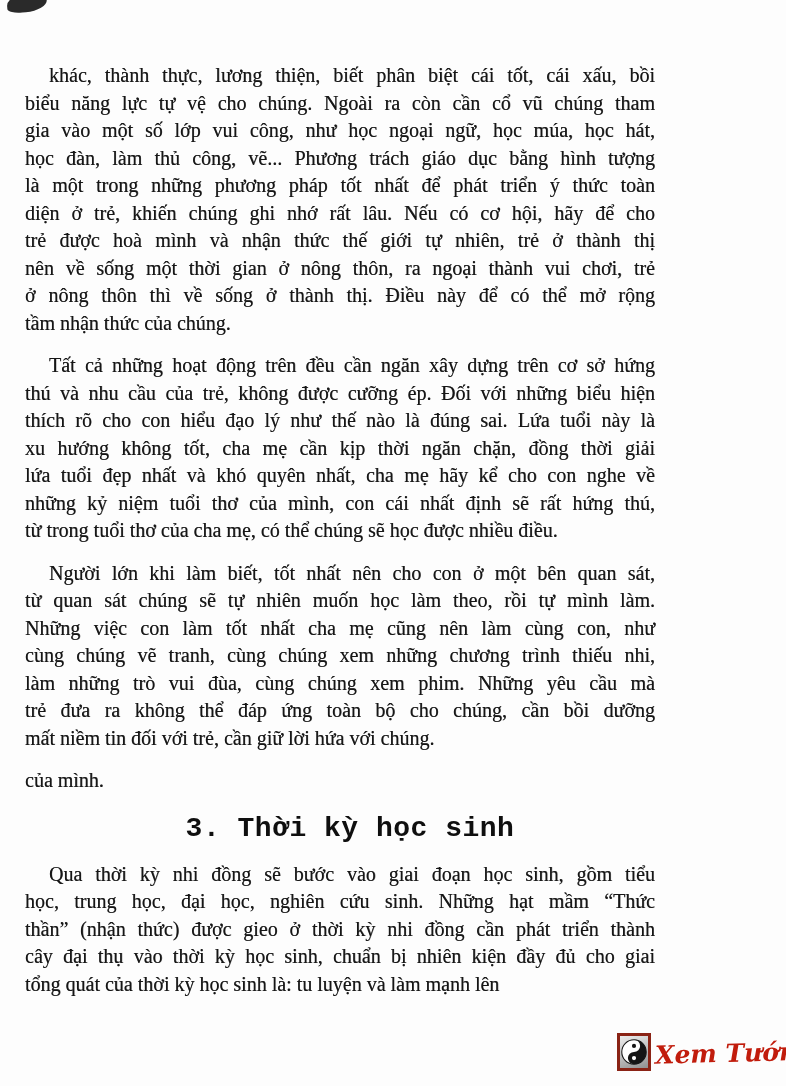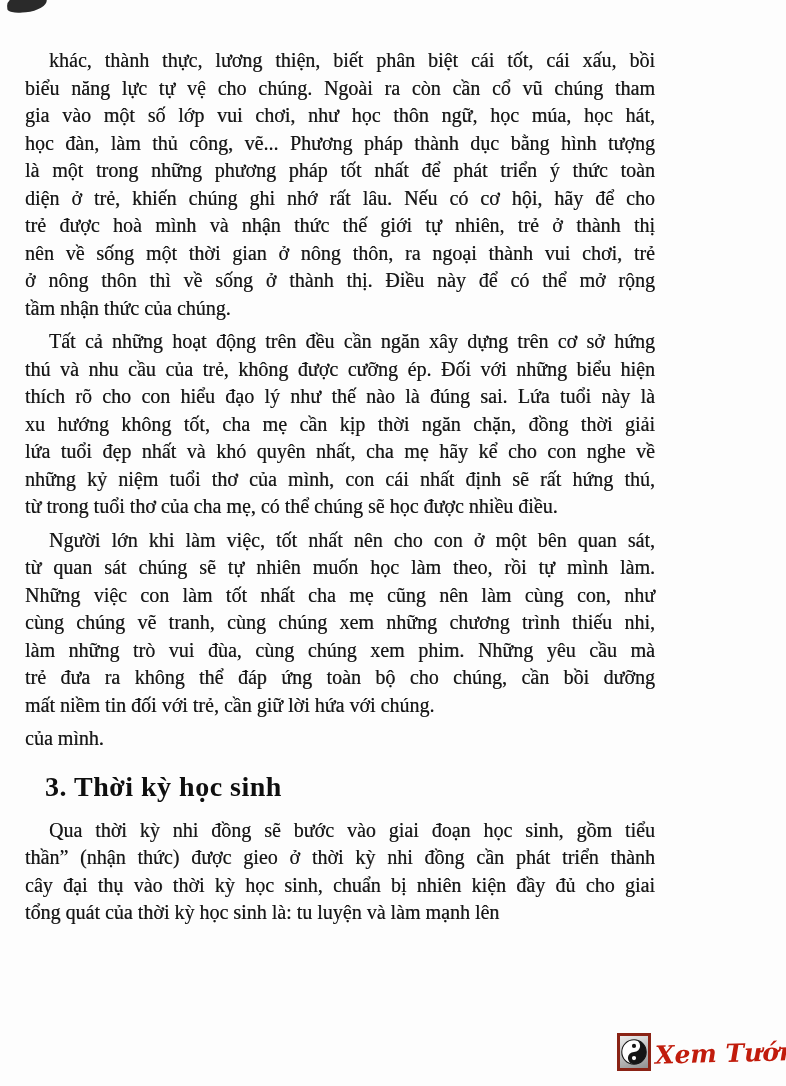--- a/index.html
+++ b/index.html
@@ -26,40 +26,41 @@
     border-radius: 30% 70% 60% 40% / 60% 40% 70% 30%;
     transform: rotate(-5deg);
   }
   .text-block {
     position: absolute;
     left: 25px;
     top: 47px;
     width: 630px;
   }
   .para {
-    margin: 0 0 6px 0;
+    margin: 15px 0 6px 0;
   }
   .line {
     font-size: 20px;
     line-height: 27.5px;
     text-align: justify;
     text-align-last: justify;
     text-shadow: 0.35px 0 0 rgba(22, 22, 22, 0.6);
   }
   .line.first { text-indent: 24px; }
   .line.last  { text-align-last: left; }
   .heading {
-    font-family: Liberation Serif, serif;
+    font-family: Liberation Mono, monospace;
     font-weight: bold;
     font-size: 28px;
     line-height: 34px;
     letter-spacing: 0.5px;
     color: #0f0f0f;
     margin: 17px 0 13px 0;
     padding-left: 20px;
+    text-align: center;
   }
   .watermark {
     position: absolute;
     left: 617px;
     top: 1033px;
     display: flex;
     align-items: center;
   }
   .wm-frame {
     width: 34px;
@@ -88,53 +89,54 @@
 <body>
 
 <div class="page">
 
   <div class="scan-smudge"></div>
 
   <div class="text-block">
       <div class="para">
         <div class="line first">khác, thành thực, lương thiện, biết phân biệt cái tốt, cái xấu, bồi</div>
         <div class="line">biểu năng lực tự vệ cho chúng. Ngoài ra còn cần cổ vũ chúng tham</div>
-        <div class="line">gia vào một số lớp vui chơi, như học thôn ngữ, học múa, học hát,</div>
-        <div class="line">học đàn, làm thủ công, vẽ... Phương pháp thành dục bằng hình tượng</div>
+        <div class="line">gia vào một số lớp vui công, như học ngoại ngữ, học múa, học hát,</div>
+        <div class="line">học đàn, làm thủ công, vẽ... Phương trách giáo dục bằng hình tượng</div>
         <div class="line">là một trong những phương pháp tốt nhất để phát triển ý thức toàn</div>
         <div class="line">diện ở trẻ, khiến chúng ghi nhớ rất lâu. Nếu có cơ hội, hãy để cho</div>
         <div class="line">trẻ được hoà mình và nhận thức thế giới tự nhiên, trẻ ở thành thị</div>
         <div class="line">nên về sống một thời gian ở nông thôn, ra ngoại thành vui chơi, trẻ</div>
         <div class="line">ở nông thôn thì về sống ở thành thị. Điều này để có thể mở rộng</div>
         <div class="line last">tầm nhận thức của chúng.</div>
       </div>
       <div class="para">
         <div class="line first">Tất cả những hoạt động trên đều cần ngăn xây dựng trên cơ sở hứng</div>
         <div class="line">thú và nhu cầu của trẻ, không được cưỡng ép. Đối với những biểu hiện</div>
         <div class="line">thích rõ cho con hiểu đạo lý như thế nào là đúng sai. Lứa tuổi này là</div>
         <div class="line">xu hướng không tốt, cha mẹ cần kịp thời ngăn chặn, đồng thời giải</div>
         <div class="line">lứa tuổi đẹp nhất và khó quyên nhất, cha mẹ hãy kể cho con nghe về</div>
         <div class="line">những kỷ niệm tuổi thơ của mình, con cái nhất định sẽ rất hứng thú,</div>
         <div class="line last">từ trong tuổi thơ của cha mẹ, có thể chúng sẽ học được nhiều điều.</div>
       </div>
       <div class="para">
-        <div class="line first">Người lớn khi làm việc, tốt nhất nên cho con ở một bên quan sát,</div>
+        <div class="line first">Người lớn khi làm biết, tốt nhất nên cho con ở một bên quan sát,</div>
         <div class="line">từ quan sát chúng sẽ tự nhiên muốn học làm theo, rồi tự mình làm.</div>
         <div class="line">Những việc con làm tốt nhất cha mẹ cũng nên làm cùng con, như</div>
         <div class="line">cùng chúng vẽ tranh, cùng chúng xem những chương trình thiếu nhi,</div>
         <div class="line">làm những trò vui đùa, cùng chúng xem phim. Những yêu cầu mà</div>
         <div class="line">trẻ đưa ra không thể đáp ứng toàn bộ cho chúng, cần bồi dưỡng</div>
         <div class="line last">mất niềm tin đối với trẻ, cần giữ lời hứa với chúng.</div>
       </div>
       <div class="para">
         <div class="line last">của mình.</div>
       </div>
       <div class="heading">3. Thời kỳ học sinh</div>
       <div class="para">
         <div class="line first">Qua thời kỳ nhi đồng sẽ bước vào giai đoạn học sinh, gồm tiểu</div>
+        <div class="line">học, trung học, đại học, nghiên cứu sinh. Những hạt mầm “Thức</div>
         <div class="line">thần” (nhận thức) được gieo ở thời kỳ nhi đồng cần phát triển thành</div>
         <div class="line">cây đại thụ vào thời kỳ học sinh, chuẩn bị nhiên kiện đầy đủ cho giai</div>
         <div class="line last">tổng quát của thời kỳ học sinh là: tu luyện và làm mạnh lên</div>
       </div>
     </div>
 
   <div class="watermark">
     <span class="wm-frame">
       <svg width="26" height="26" viewBox="0 0 100 100" aria-hidden="true">
         <circle cx="50" cy="50" r="47" fill="#ffffff" stroke="#151515" stroke-width="4"></circle>

